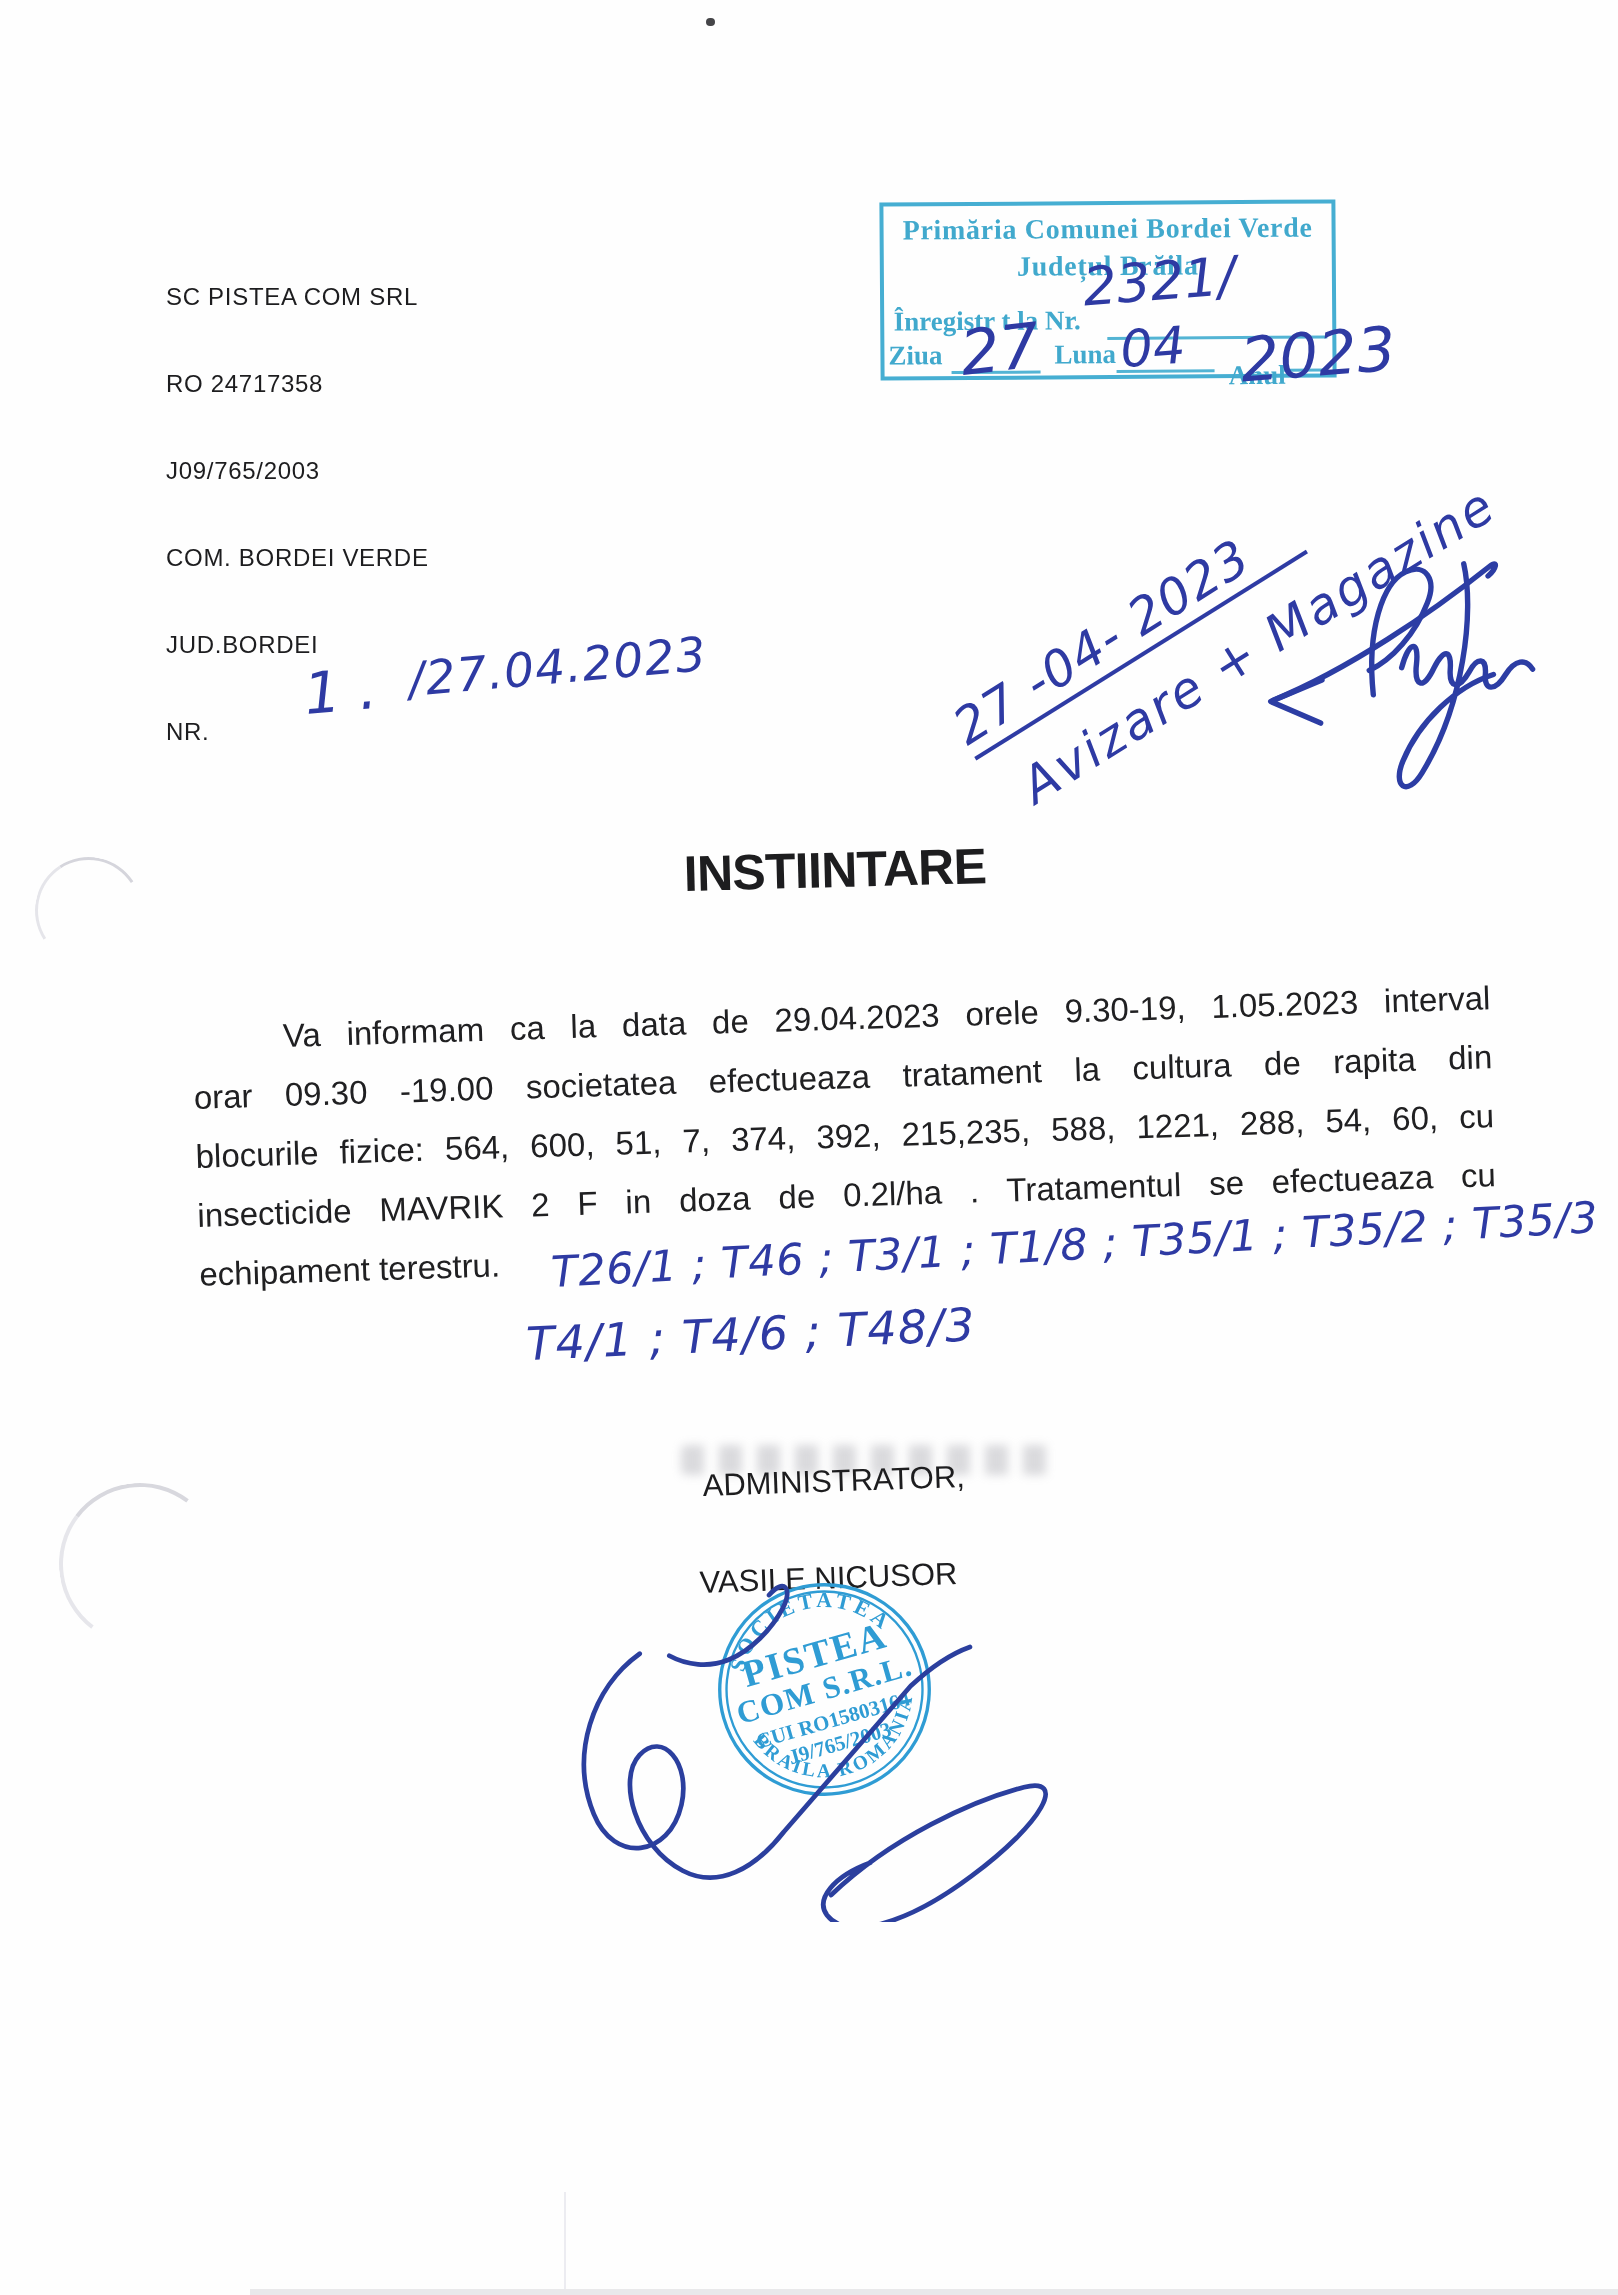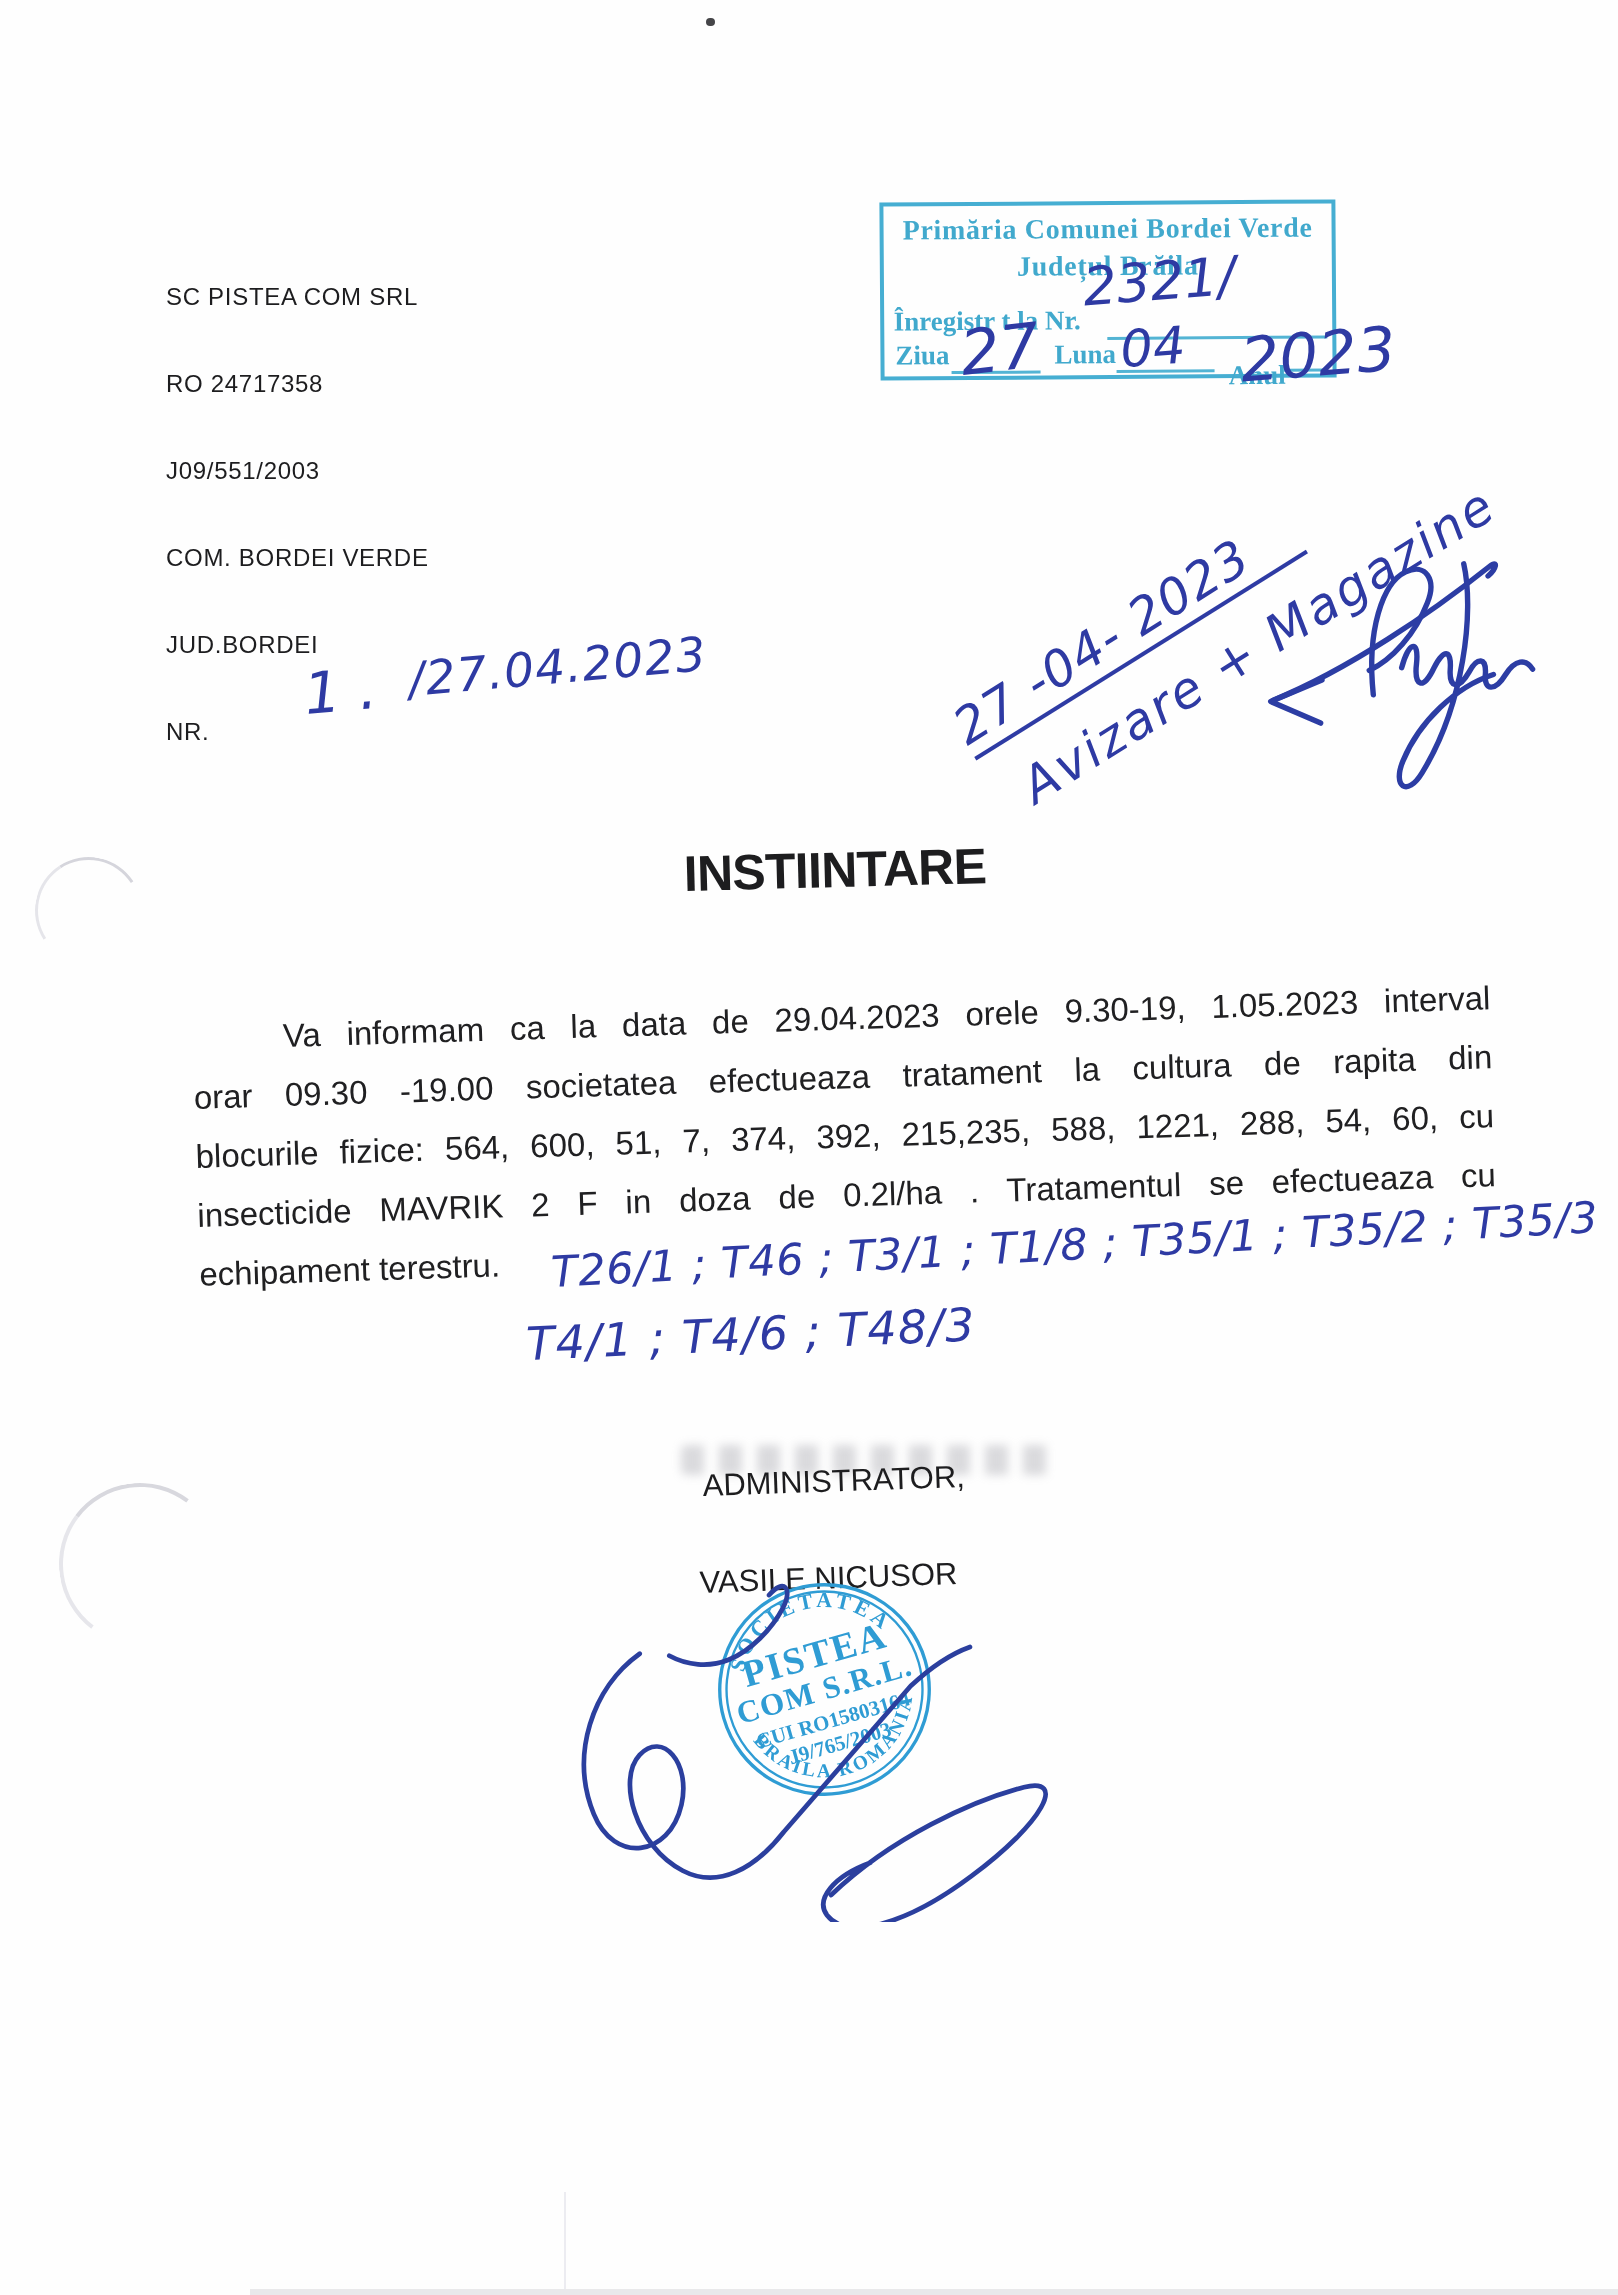--- a/index.html
+++ b/index.html
@@ -57,35 +57,35 @@
 
   <div class="abs dot"></div>
   <div class="abs arc1"></div>
   <div class="abs arc2"></div>
   <div class="abs fold"></div>
   <div class="abs bottomband"></div>
 
   <div class="abs" style="left:166px;top:279px;">
     <div class="sender-line">SC PISTEA COM SRL</div>
     <div class="sender-line">RO 24717358</div>
-    <div class="sender-line">J09/551/2003</div>
+    <div class="sender-line">J09/765/2003</div>
     <div class="sender-line">COM. BORDEI VERDE</div>
     <div class="sender-line">JUD.BORDEI</div>
     <div class="sender-line">NR.</div>
   </div>
   <div class="abs hw" style="left:304px;top:658px;font-size:57px;transform:rotate(-5deg);">1 .</div>
   <div class="abs hw" style="left:408px;top:639px;font-size:47px;letter-spacing:1.3px;transform:rotate(-5deg);">/27.04.2023</div>
 
   <div class="abs regbox">
     <div class="rb-line" style="margin-top:8px;">Primăria Comunei Bordei Verde</div>
     <div class="rb-line" style="margin-top:5.4px;">Județul Brăila</div>
     <span class="rb-label" style="left:9.4px;top:100px;">Înregistr t la Nr.</span>
     <div class="rb-rule" style="left:223px;top:132px;width:220px;"></div>
     <span class="rb-hw hw" style="left:199px;top:46px;font-size:53px;transform:rotate(-4deg);">2321/</span>
-    <span class="rb-label" style="left:11px;top:134px;">Ziua</span>
+    <span class="rb-label" style="left:4px;top:134px;">Ziua</span>
     <div class="rb-rule" style="left:67px;top:165px;width:89px;"></div>
     <span class="rb-label" style="left:170px;top:134px;">Luna</span>
     <div class="rb-rule" style="left:232px;top:165px;width:98px;"></div>
     <span class="rb-label" style="left:344px;top:134px;margin-top:22px;">Anul</span>
     <div class="rb-rule" style="left:399px;top:165px;width:43px;"></div>
     <span class="rb-hw hw" style="left:76px;top:107px;font-size:62px;transform:rotate(-6deg);">27</span>
     <span class="rb-hw hw" style="left:236px;top:113px;font-size:51px;transform:rotate(-4deg);">04</span>
     <span class="rb-hw hw" style="left:356px;top:115px;font-size:61px;transform:rotate(-4deg);">2023</span>
   </div>
 

